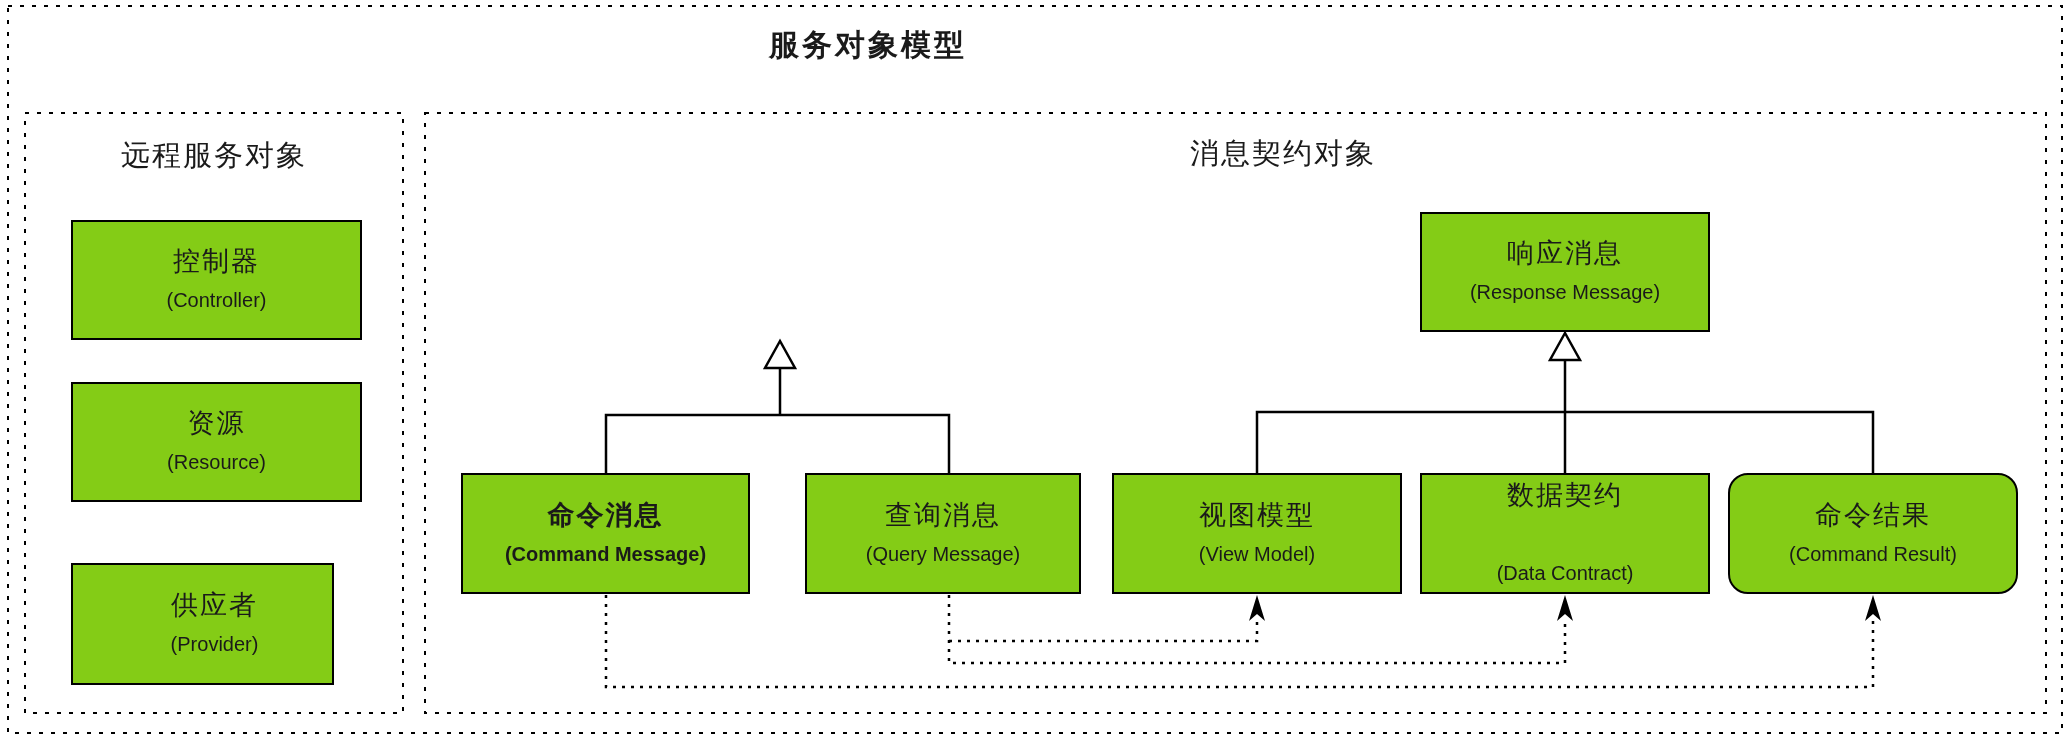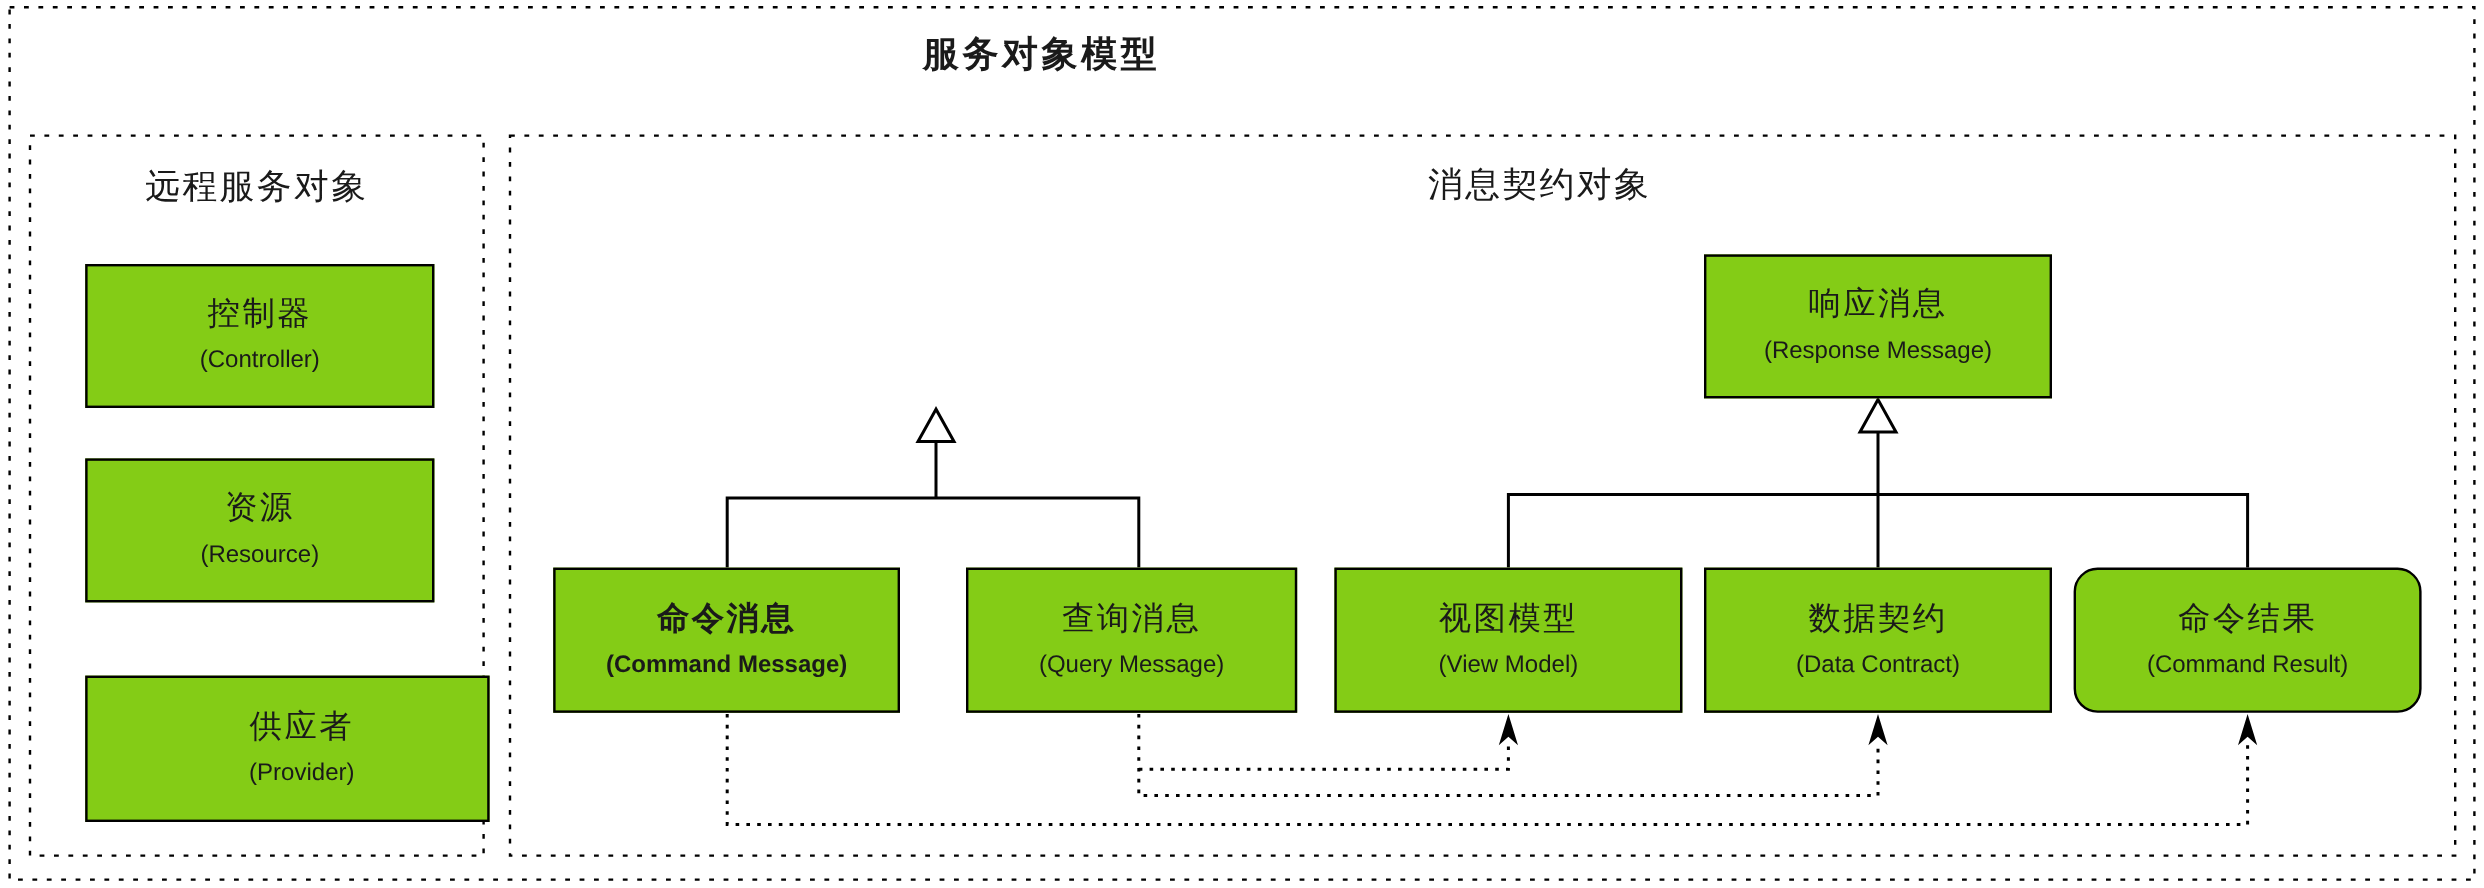--- a/index.html
+++ b/index.html
@@ -69,27 +69,27 @@
     white-space: nowrap;
   }
   .node .en {
     font-size: 20px;
     line-height: 37px;
     white-space: nowrap;
   }
   
   .n-controller      { left:  71px; top: 220px; width: 291px; height: 120px; }
   .n-resource        { left:  71px; top: 382px; width: 291px; height: 120px; }
-  .n-provider        { left:  71px; top: 563px; width: 337px; height: 122px; padding-left: 24px; }
+  .n-provider        { left:  71px; top: 563px; width: 263px; height: 122px; padding-left: 24px; }
   .n-request         { left: 636px; top: 219px; width: 289px; height: 121px; }
   .n-response        { left:1420px; top: 212px; width: 290px; height: 120px; }
   .n-command-message { left: 461px; top: 473px; width: 289px; height: 121px; font-weight: bold; }
   .n-query-message   { left: 805px; top: 473px; width: 276px; height: 121px; }
   .n-view-model      { left:1112px; top: 473px; width: 290px; height: 121px; }
-  .n-data-contract   { left:1420px; top: 473px; width: 290px; height: 121px; }
+  .n-data-contract   { left:1420px; top: 473px; width: 290px; height: 121px; justify-content: space-between; }
   .n-command-result  { left:1728px; top: 473px; width: 290px; height: 121px; border-radius: 20px; }
 </style>
 </head>
 <body>
 
 <div class="canvas">
 
   <svg class="connector-layer" viewBox="0 0 2070 740" xmlns="http://www.w3.org/2000/svg">
 
     <rect x="8" y="6" width="2054" height="727" fill="none" stroke="#000" stroke-width="2" stroke-dasharray="4 8"></rect>

